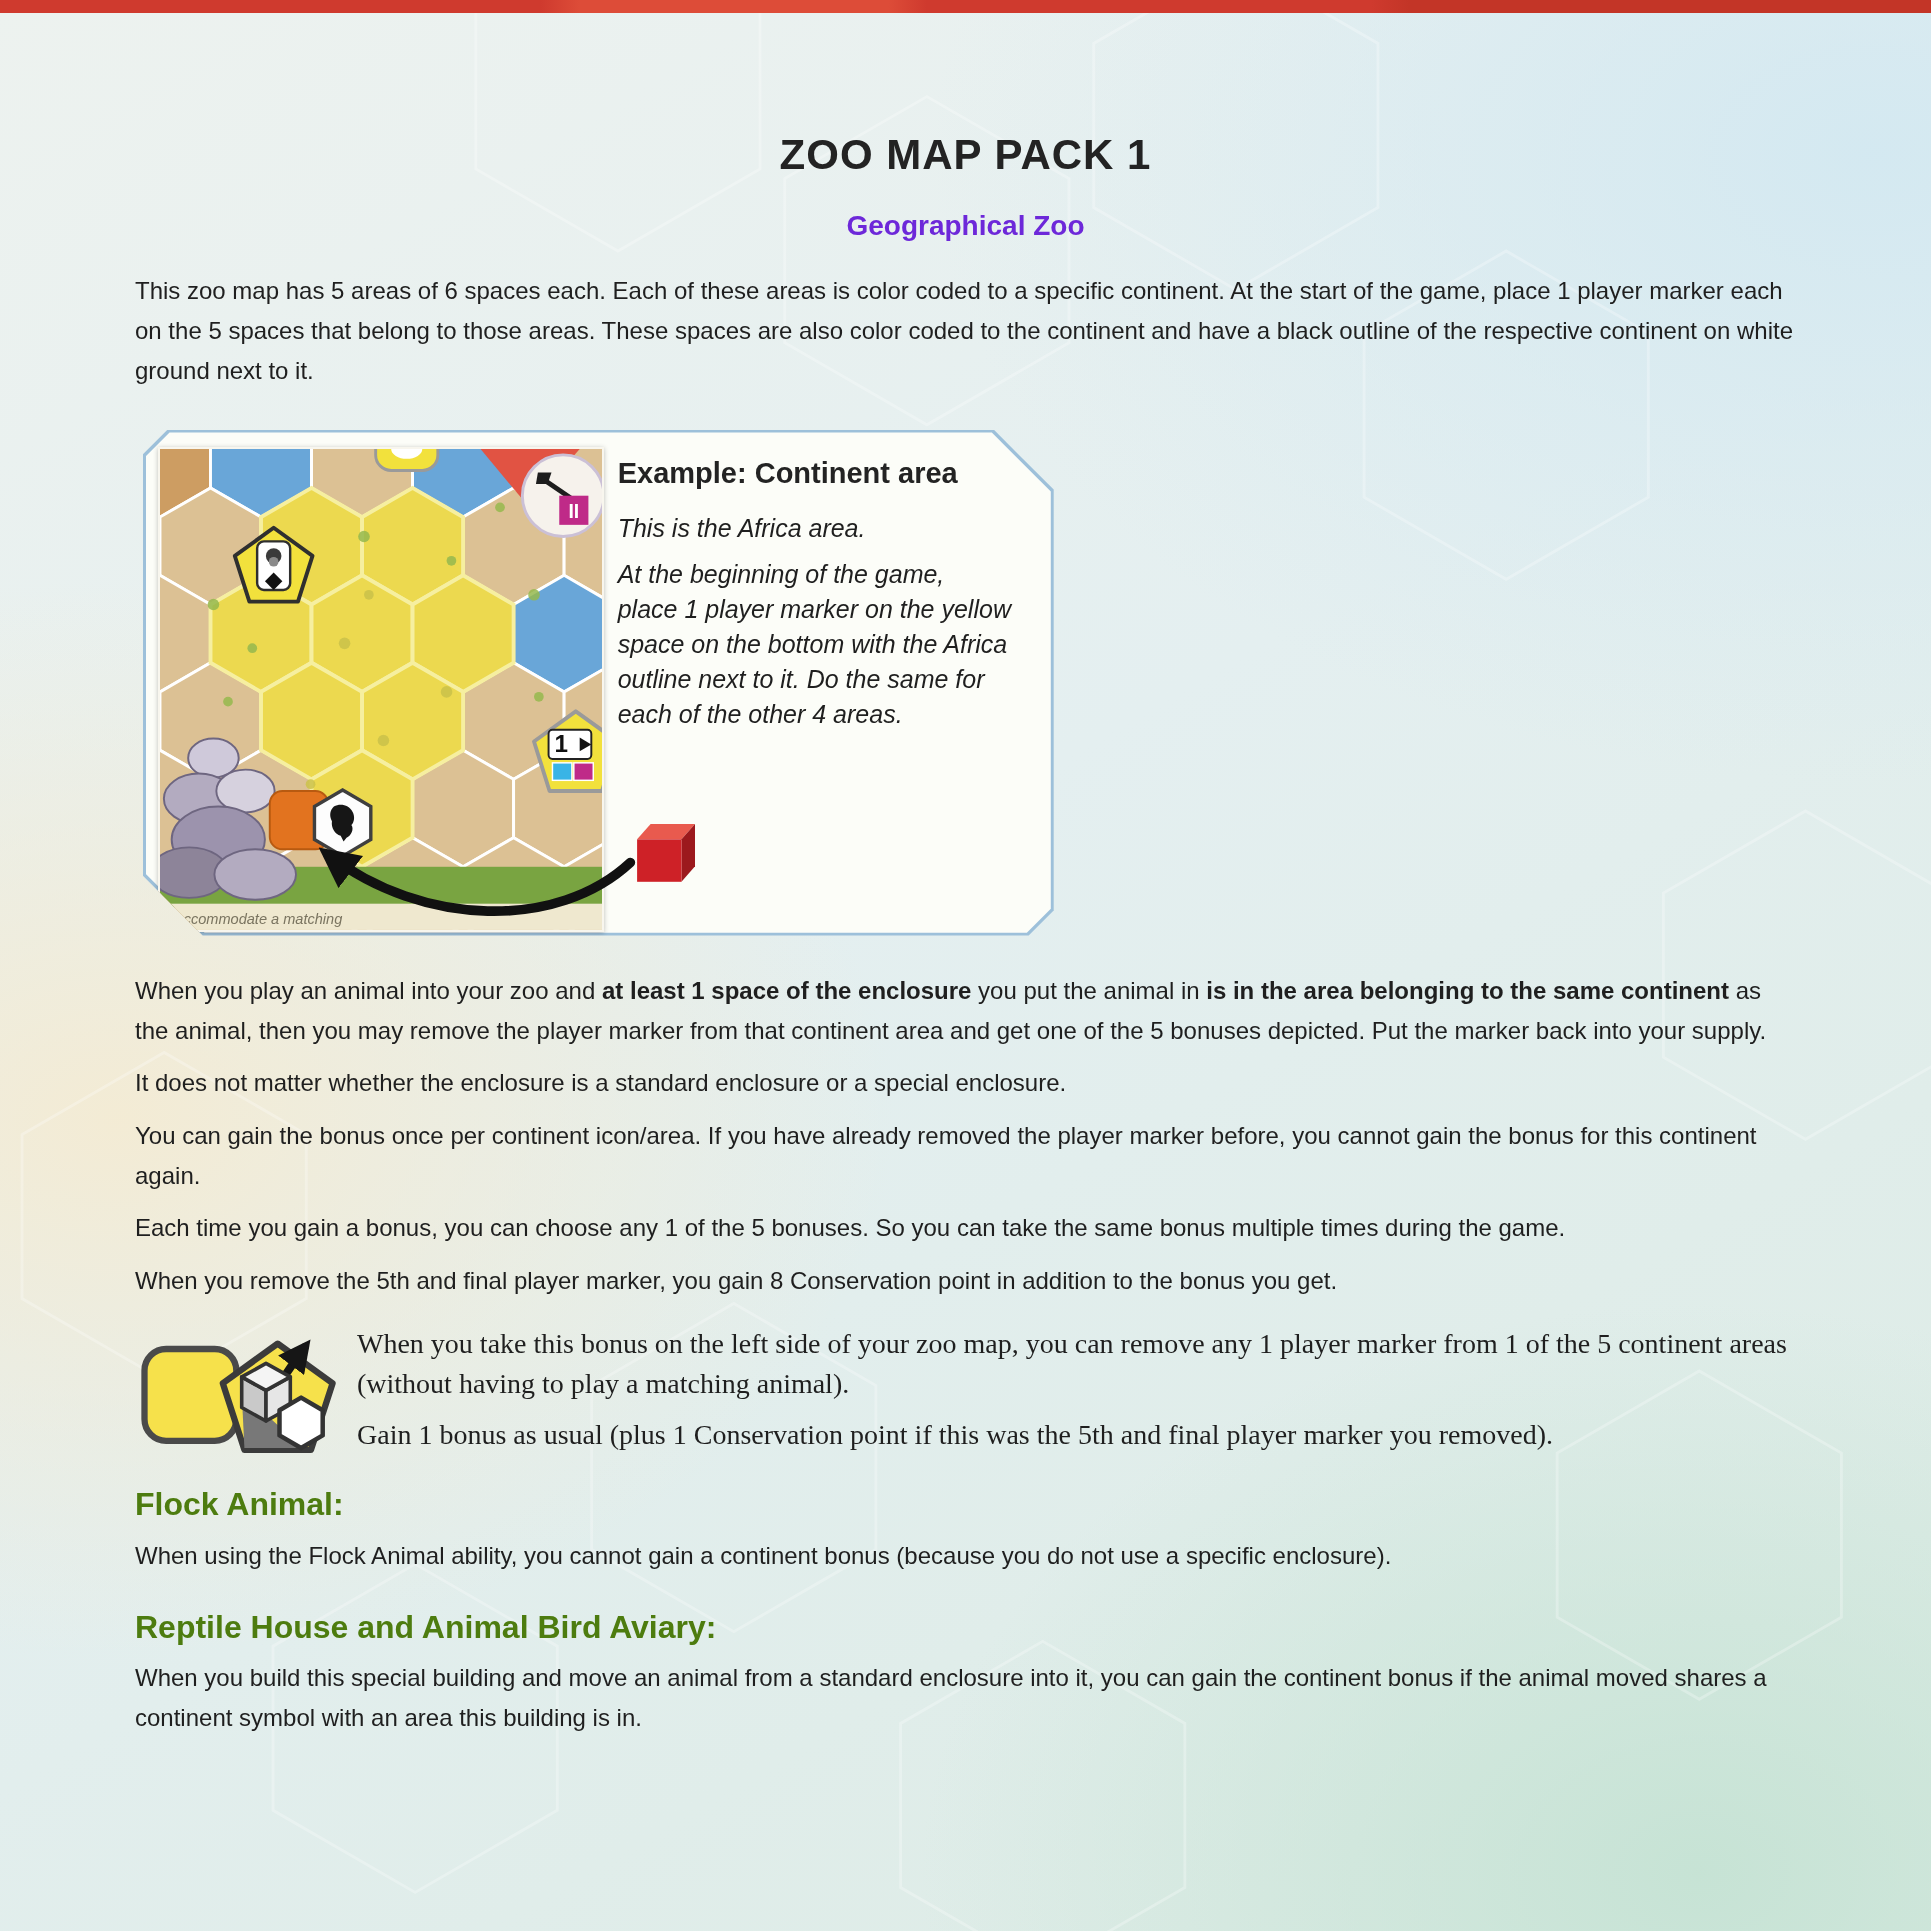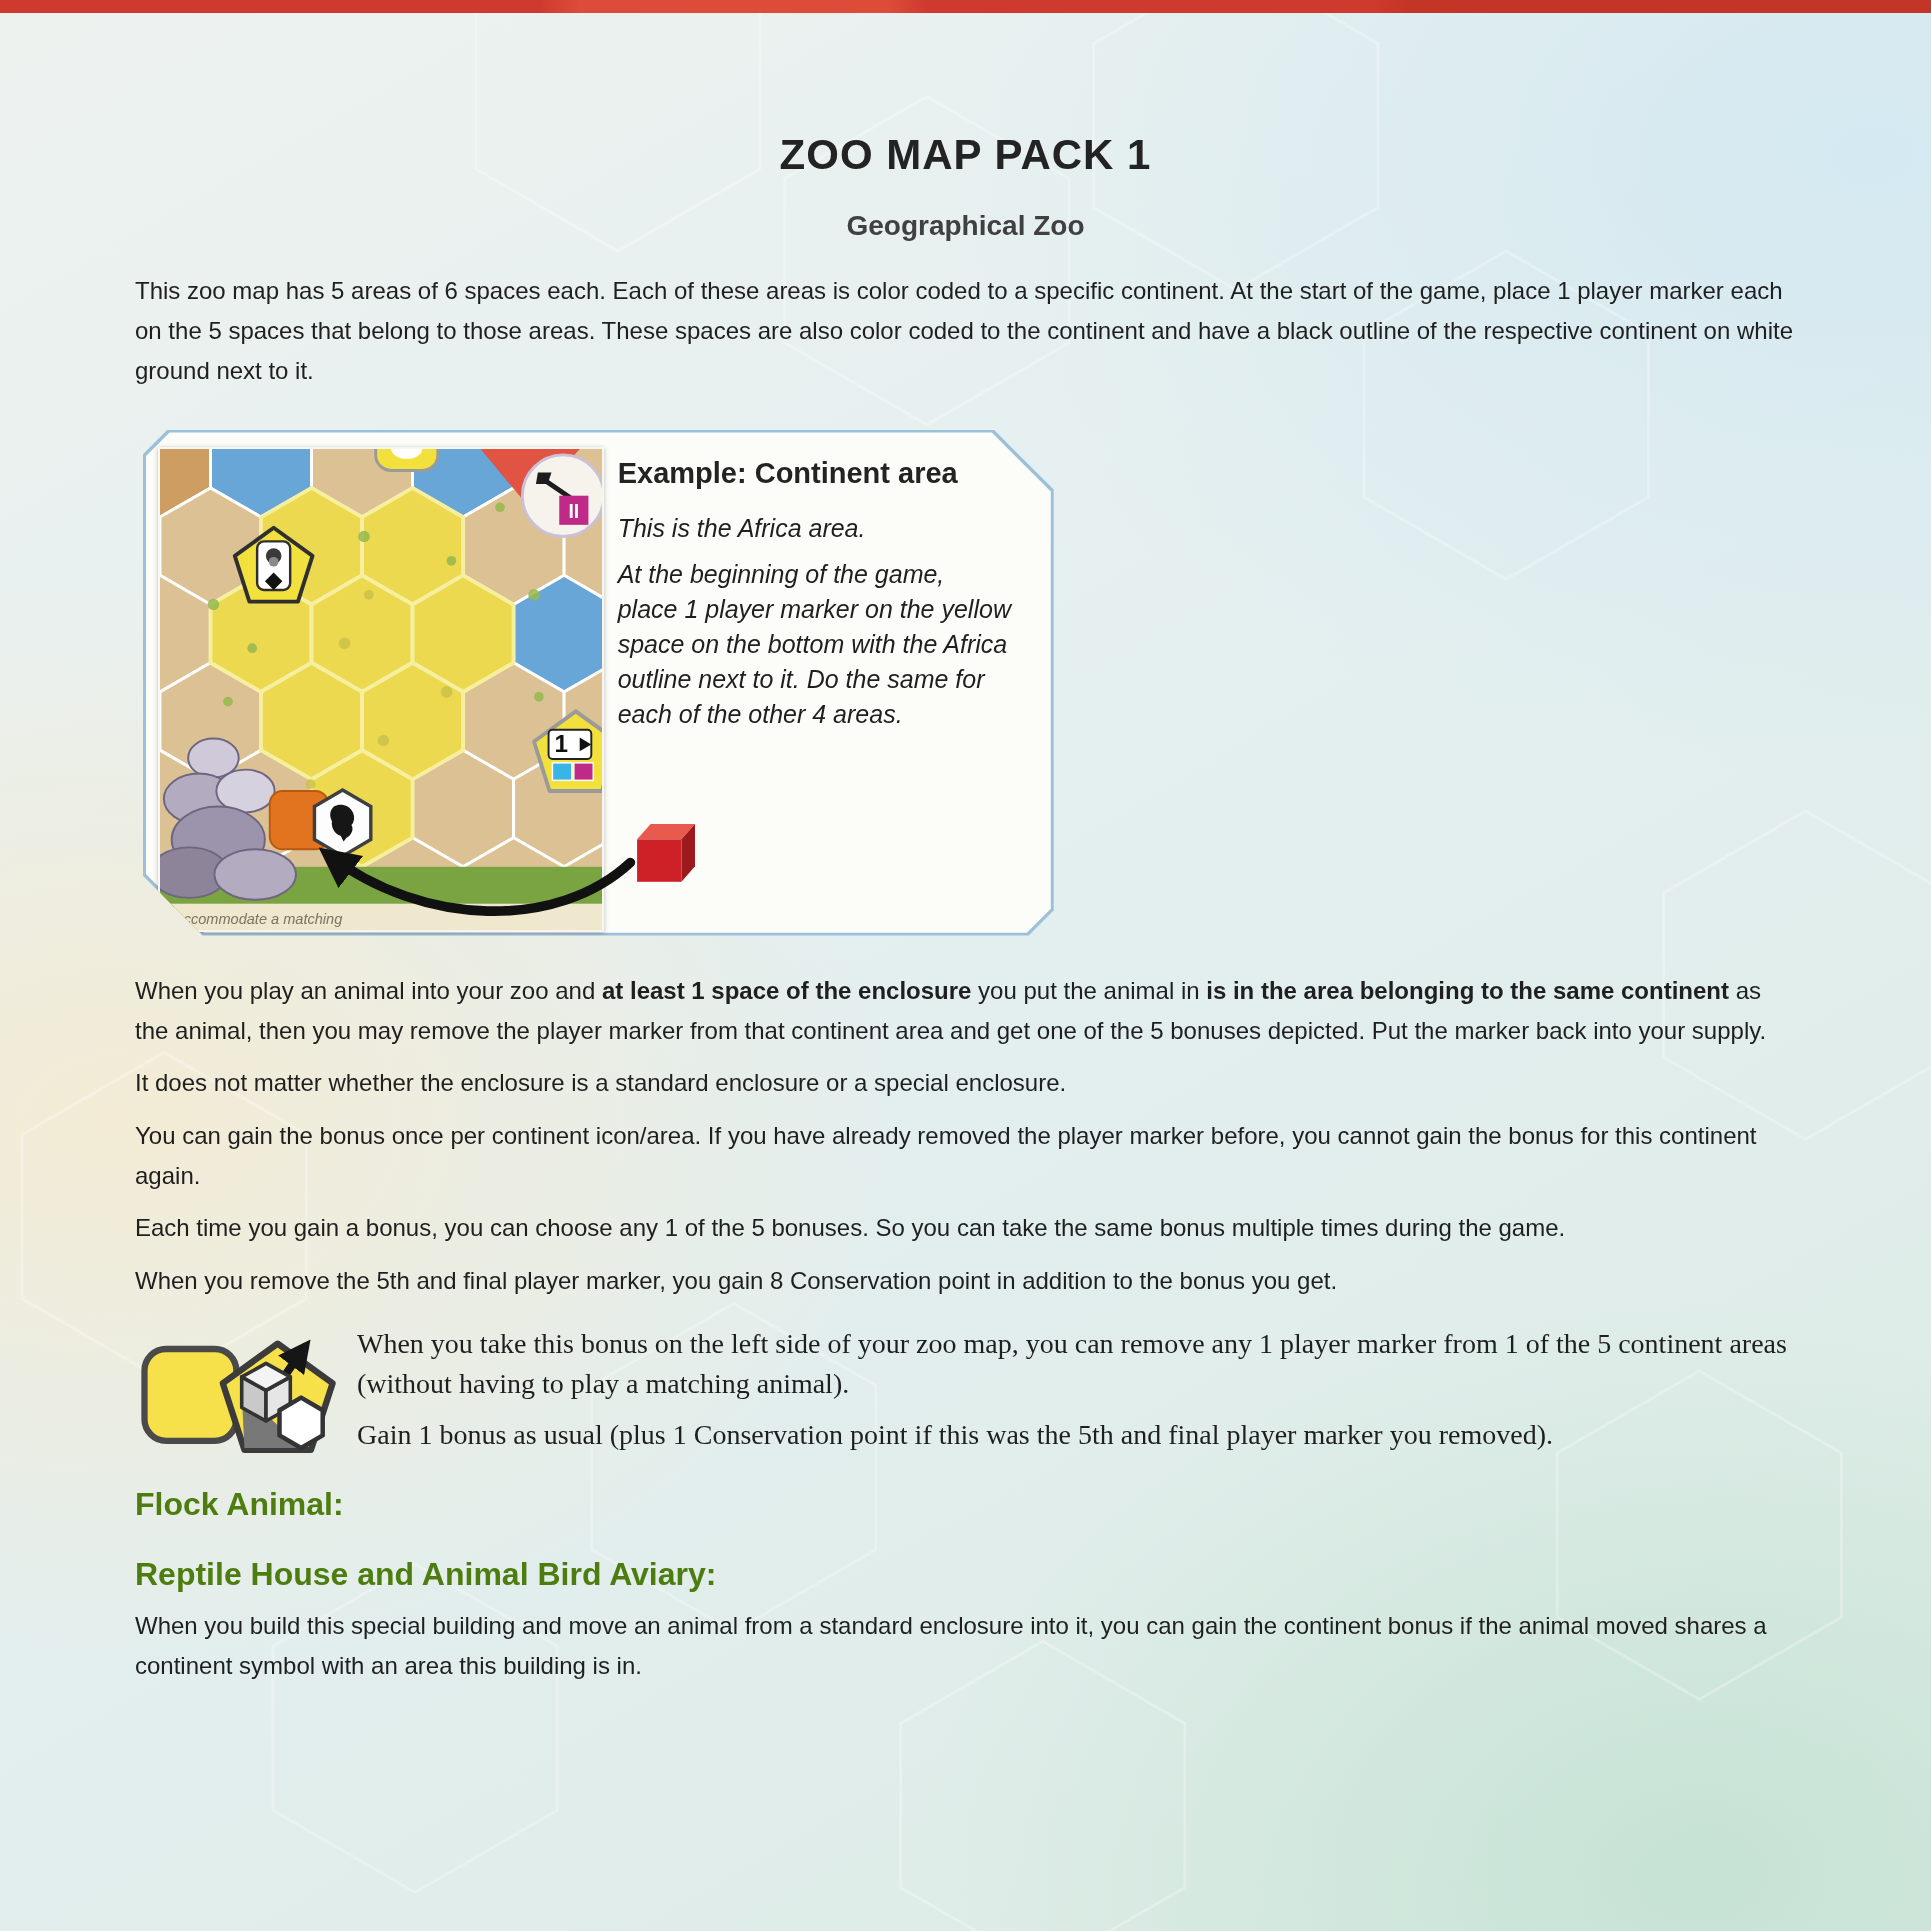--- a/index.html
+++ b/index.html
@@ -15,21 +15,21 @@
   .bg-hexes{position:absolute;inset:0;pointer-events:none;}
   .red-bar{
     position:relative;height:12.6px;width:100%;
     background:linear-gradient(90deg,#cf3a2e 0%,#cf3a2e 28%,#dd4c38 30%,#dd4c38 46%,#cf3a2e 48%,#cf3a2e 71%,#c33527 73%,#c33527 100%);
   }
   .content{position:relative;margin:0 135px;width:1661px;}
   h1.page-title{
     margin:118px 0 0;text-align:center;font-size:42px;letter-spacing:1px;
     color:#232323;font-weight:bold;
   }
-  h2.page-subtitle{margin:31px 0 0;text-align:center;font-size:28px;color:#404040;font-weight:bold;}
+  h2.page-subtitle{margin:31px 0 0;text-align:center;font-size:28px;color:#6d28d9;font-weight:bold;}
   p.bodytext{font-size:24px;line-height:40px;margin:12.6px 0 0;}
   p.intro{margin-top:29px;}
   .bold{font-weight:bold;}
   
   .example-box{
     position:relative;margin:39px 0 0 7.7px;width:911px;height:506px;
     background:#9dc0da;
     clip-path:polygon(25px 0, calc(100% - 60px) 0, 100% 60px, 100% calc(100% - 25px),
       calc(100% - 25px) 100%, 60px 100%, 0 calc(100% - 60px), 0 25px);
   }
@@ -259,18 +259,19 @@
       </svg>
     </div>
     <div class="bonus-text">
       <p>When you take this bonus on the left side of your zoo map, you can remove any 1 player marker from 1 of the 5 continent areas (without having to play a matching animal).</p>
       <p>Gain 1 bonus as usual (plus 1 Conservation point if this was the 5th and final player marker you removed).</p>
     </div>
   </div>
 
 
   <h4 class="sub-heading">Flock Animal:</h4>
+  <p class="bodytext">When using the Flock Animal ability, you cannot gain a continent bonus (because you do not use a specific enclosure).</p>
 
   <h4 class="sub-heading" style="margin-top:33px;">Reptile House and Animal Bird Aviary:</h4>
   <p class="bodytext">When you build this special building and move an animal from a standard enclosure into it, you can gain the continent bonus if the animal moved shares a continent symbol with an area this building is in.</p>
 
 </div>
 
 
 </body></html>

